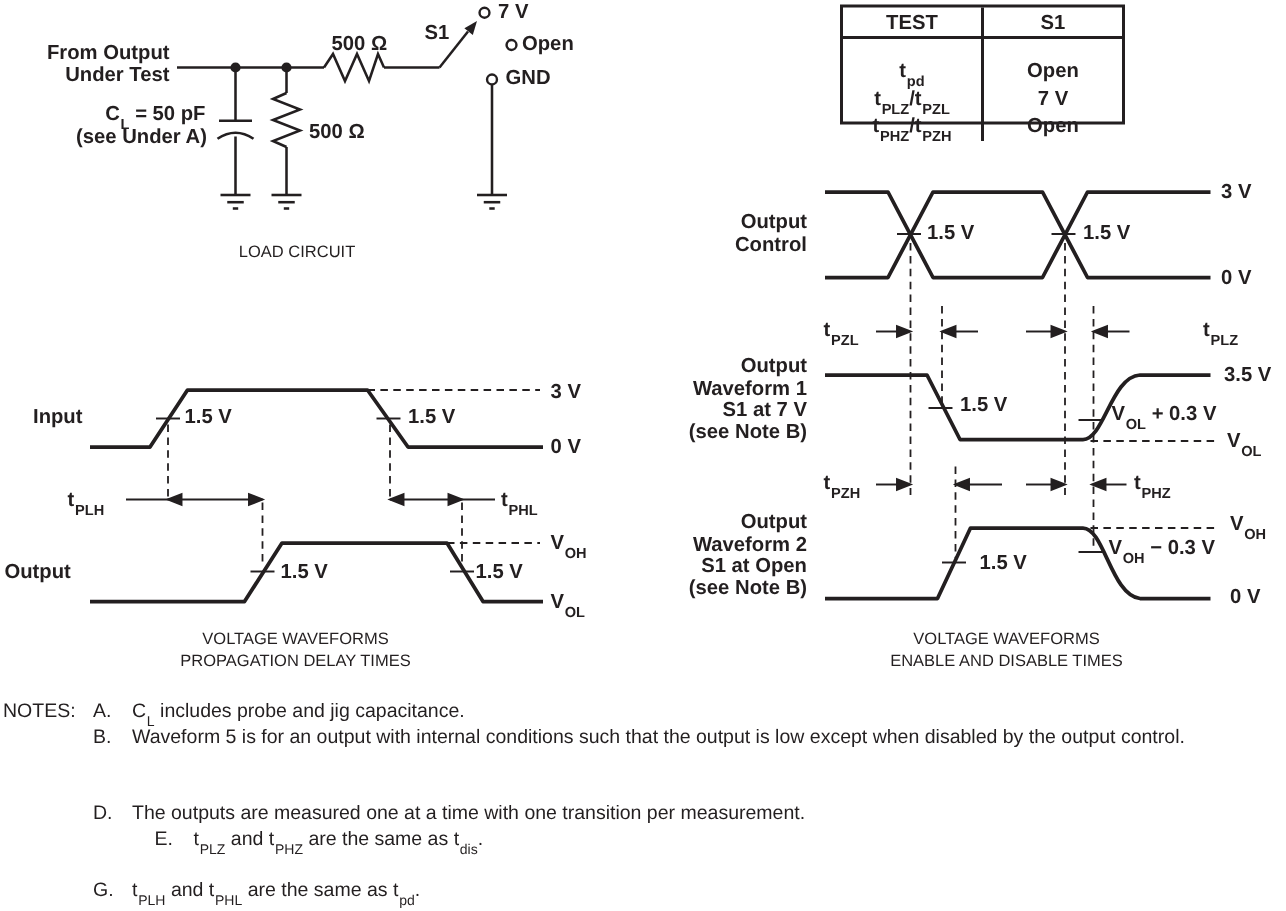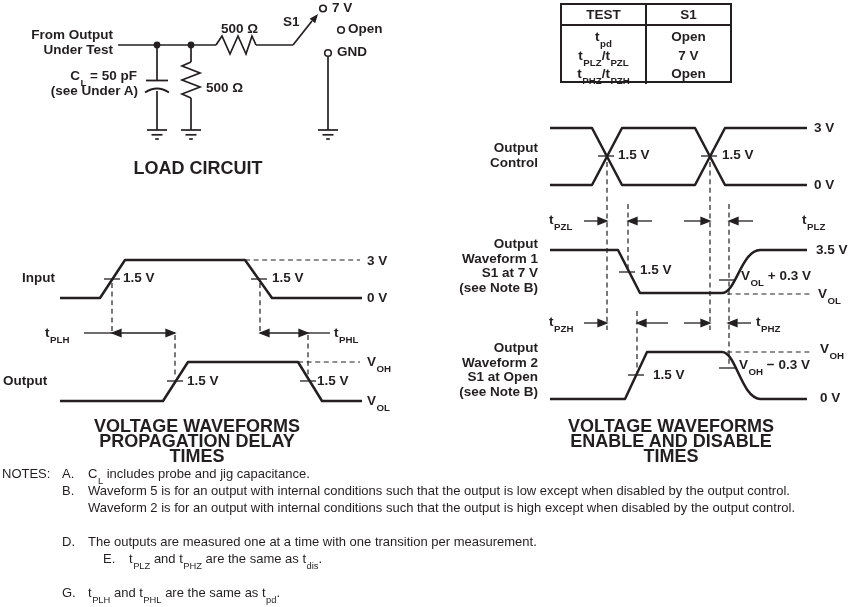--- a/index.html
+++ b/index.html
@@ -3,30 +3,30 @@
 <meta charset="utf-8">
 <style>
   html,body { margin:0; padding:0; background:#fff; }
   .page { position:relative; width:857px; height:607px; background:#ffffff;
           font-family:"Liberation Sans", sans-serif; color:#231f20; overflow:hidden; }
   svg { position:absolute; left:0; top:0; }
   .lbl { position:absolute; font-size:13.5px; font-weight:bold; white-space:nowrap; line-height:14.5px; }
   .pre { white-space:pre-line; }
   .r { text-align:right; }
   sub { font-size:0.72em; line-height:0; position:relative; top:2.5px; margin-left:0.5px; }
-  .title { position:absolute; font-size:18px; font-weight:bold; line-height:15px; text-align:center; white-space:pre-line; }
+  .title { position:absolute; font-size:11px; font-weight:normal; line-height:15px; text-align:center; white-space:pre-line; }
   
-  .ttable { position:absolute; left:560px; top:3px; width:172px; height:80px;
+  .ttable { position:absolute; left:560px; top:3px; width:190px; height:80px;
             border:2px solid #231f20; display:flex; flex-direction:column; box-sizing:border-box; }
   .trow { display:flex; }
   .thead { height:19px; border-bottom:2px solid #231f20; }
   .tbody { flex:1; }
   .tcell { flex:1; text-align:center; font-weight:bold; font-size:13.5px; line-height:19px; }
   .tcell:first-child { border-right:2px solid #231f20; }
-  .tbody .tcell { padding-top:2px; line-height:18.5px; }
+  .tbody .tcell { padding-top:12px; line-height:18.5px; }
   
   .note-row { position:absolute; left:62px; font-size:13px; font-weight:normal; white-space:nowrap; line-height:16px; }
   .note-letter { display:inline-block; width:26px; }
   .notes-label { position:absolute; left:2px; font-size:13px; font-weight:normal; }
 </style>
 </head>
 <body>
 
 <div class="page">
 
@@ -217,23 +217,20 @@
   <div class="title" style="left:545px; top:419px; width:252px;">VOLTAGE WAVEFORMS
 ENABLE AND DISABLE TIMES</div>
 
   <div class="notes-label" style="top:466px;">NOTES:</div>
   <div class="note-row" style="top:466px;">
     <span class="note-letter">A.</span><span>C<sub>L</sub> includes probe and jig capacitance.</span>
   </div>
   <div class="note-row" style="top:483px;">
     <span class="note-letter">B.</span><span>Waveform 5 is for an output with internal conditions such that the output is low except when disabled by the output control.</span>
   </div>
-  <div class="note-row" style="top:500px;">
-    <span class="note-letter"></span><span>Waveform 2 is for an output with internal conditions such that the output is high except when disabled by the output control.</span>
-  </div>
   <div class="note-row" style="top:534px;">
     <span class="note-letter">D.</span><span>The outputs are measured one at a time with one transition per measurement.</span>
   </div>
   <div class="note-row" style="top:551px;margin-left:41px;">
     <span class="note-letter">E.</span><span>t<sub>PLZ</sub> and t<sub>PHZ</sub> are the same as t<sub>dis</sub>.</span>
   </div>
   <div class="note-row" style="top:585px;">
     <span class="note-letter">G.</span><span>t<sub>PLH</sub> and t<sub>PHL</sub> are the same as t<sub>pd</sub>.</span>
   </div>
 

